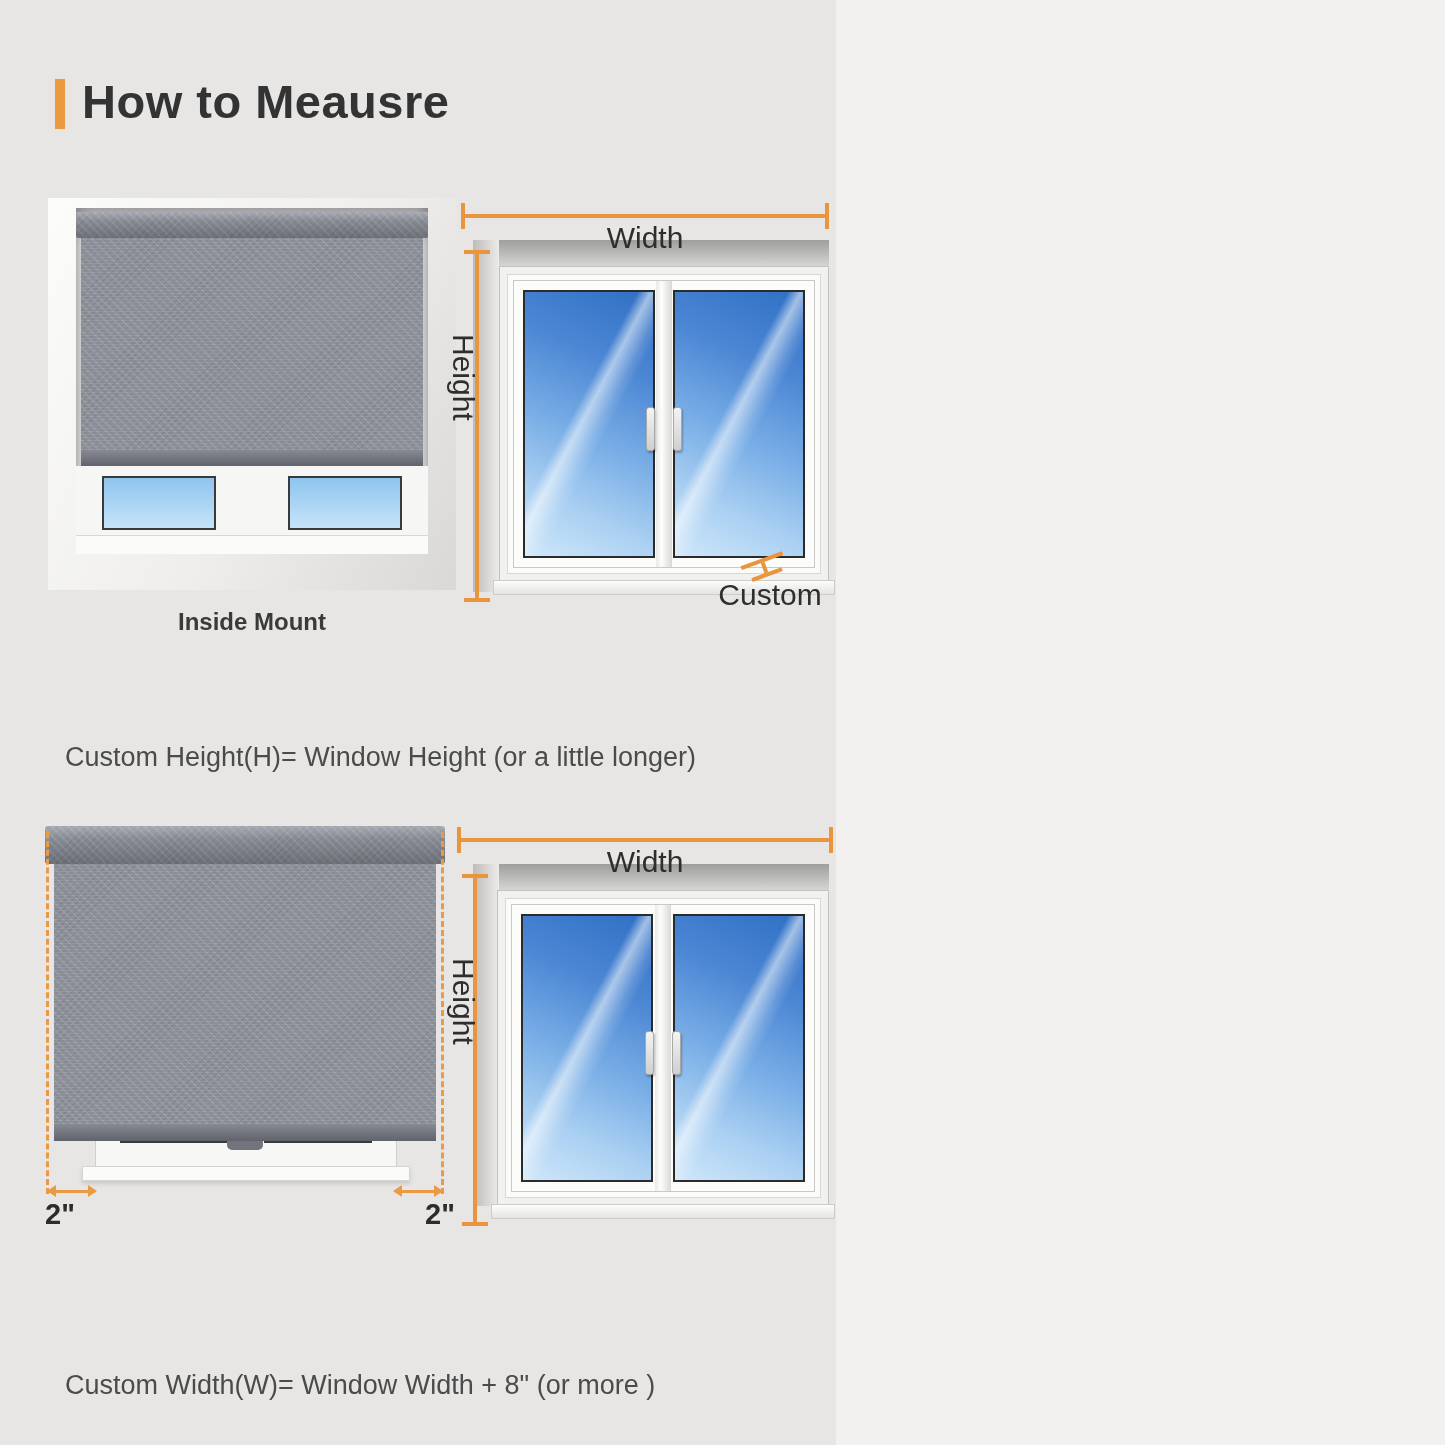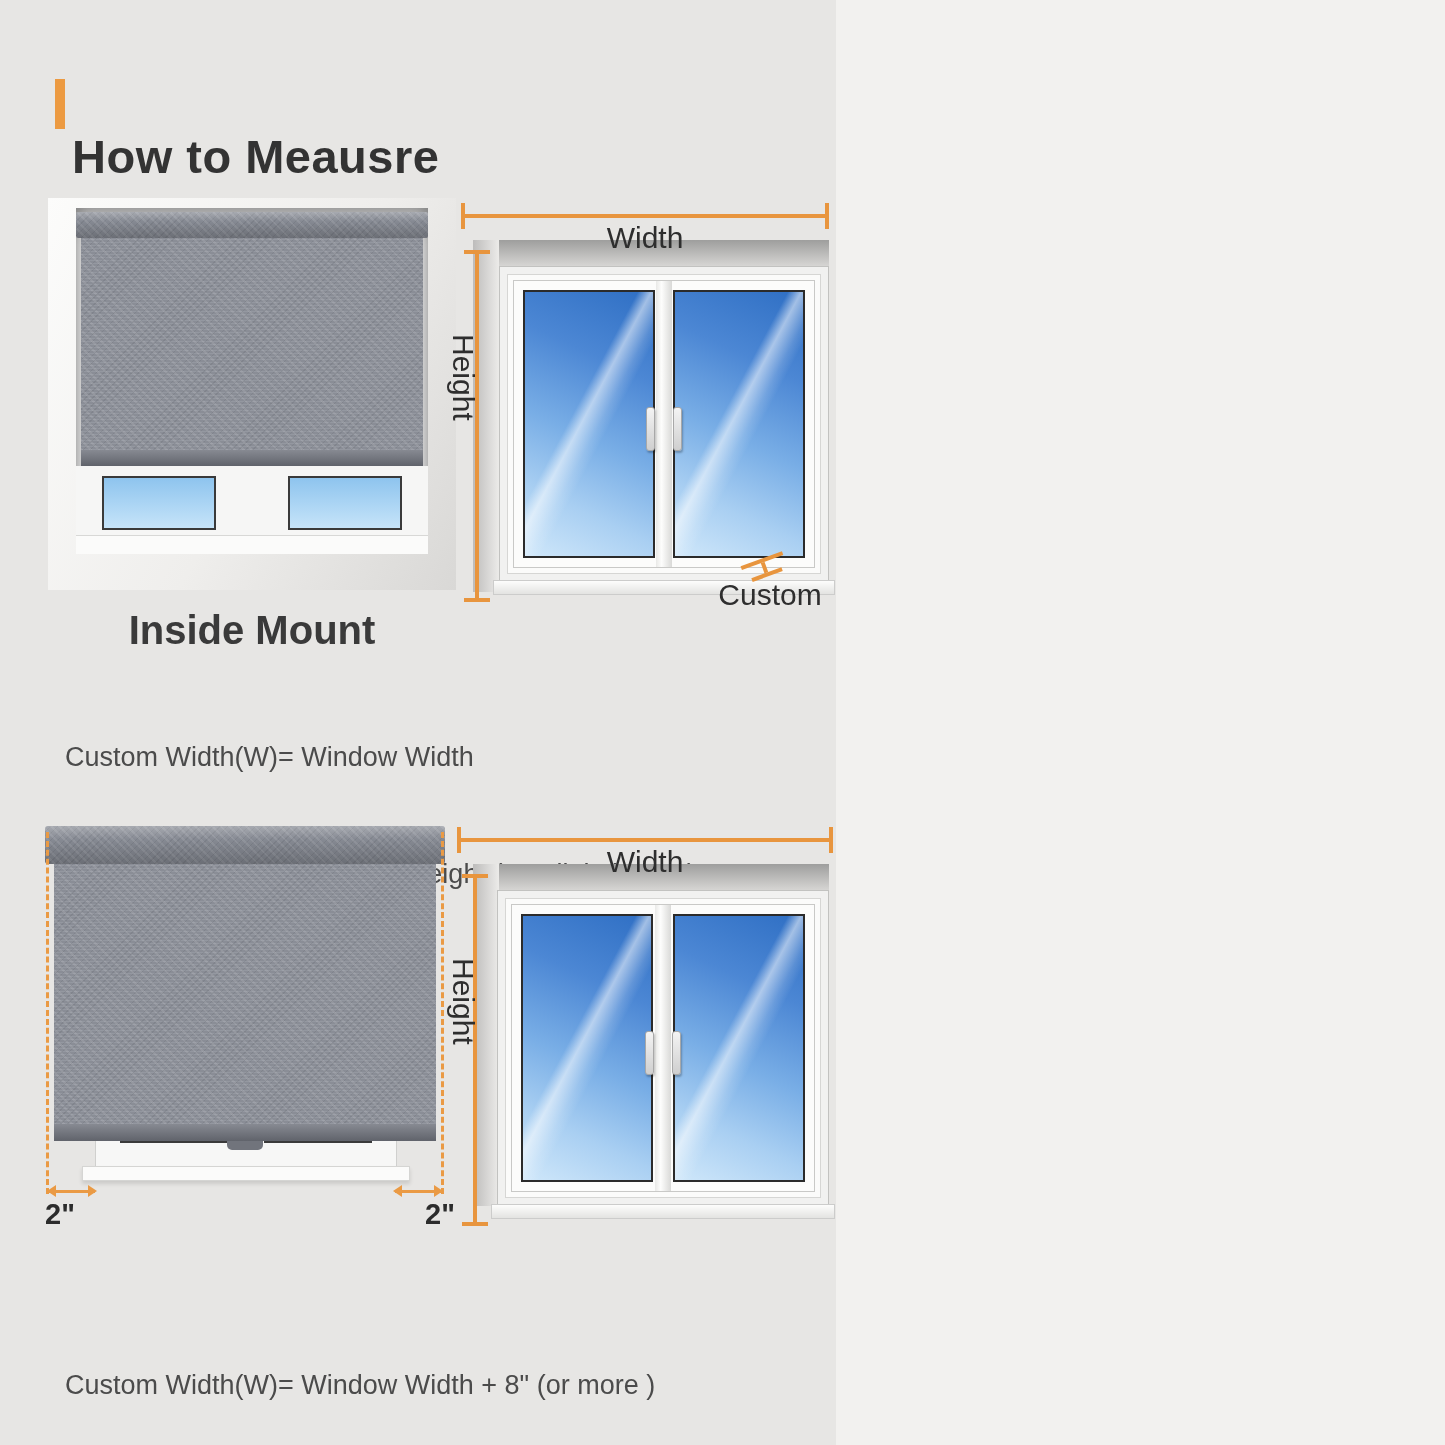--- a/index.html
+++ b/index.html
@@ -5,21 +5,21 @@
   html,body{margin:0;padding:0;}
   body{width:1445px;height:1445px;position:relative;font-family:"Liberation Sans",sans-serif;background:#e7e6e4;overflow:hidden;}
   .abs{position:absolute;}
   
   .panel-left{left:0;top:0;width:836px;height:1445px;background:#e7e6e4;}
   .panel-right{left:836px;top:0;width:609px;height:1445px;background:#f2f1ef;}
   
   .sec-title{display:flex;align-items:flex-start;}
   .accent-bar{display:block;width:10px;height:50px;background:#ec9a41;margin-top:5px;}
   .sec-title h1{margin:0 0 0 17px;font-size:47px;line-height:56px;font-weight:bold;color:#333;letter-spacing:0.5px;white-space:pre;}
-  .title-left{left:55px;top:74px;flex-direction:column;}
+  .title-left{left:55px;top:74px;}
   
   .tex{background-color:#8e929b;background-image:
     repeating-linear-gradient(45deg, rgba(255,255,255,0.09) 0 2px, rgba(255,255,255,0) 2px 6px),
     repeating-linear-gradient(-45deg, rgba(20,22,28,0.08) 0 1px, rgba(0,0,0,0) 1px 5px),
     repeating-linear-gradient(0deg, rgba(255,255,255,0.05) 0 1px, rgba(0,0,0,0.03) 1px 3px);}
   .cassette{background-color:#868a93;background-image:
     linear-gradient(180deg, rgba(255,255,255,0.28) 0%, rgba(255,255,255,0) 35%, rgba(0,0,0,0.20) 100%),
     repeating-linear-gradient(45deg, rgba(255,255,255,0.09) 0 2px, rgba(255,255,255,0) 2px 6px),
     repeating-linear-gradient(-45deg, rgba(20,22,28,0.08) 0 1px, rgba(0,0,0,0) 1px 5px);}
   .rail{background:linear-gradient(180deg,#878a92 0%,#60636b 100%);}
@@ -85,21 +85,21 @@
   .fc-dash{top:26px;height:362px;width:0;border-left:3px dashed #ea9a44;}
   .fc-dash.l{left:6px;} .fc-dash.r{left:401px;}
   .fc-arrow{top:384px;height:3px;background:#ea9a44;}
   .fc-arrow::before,.fc-arrow::after{content:"";position:absolute;top:-5px;width:0;height:0;border-top:6px solid transparent;border-bottom:6px solid transparent;}
   .fc-arrow::before{left:-2px;border-right:9px solid #ea9a44;}
   .fc-arrow::after{right:-2px;border-left:9px solid #ea9a44;}
   .fc-arrow.l{left:9px;width:46px;} .fc-arrow.r{left:355px;width:46px;}
   .fc-two{top:392px;font-size:29px;font-weight:bold;color:#2c2c2c;text-align:center;}
   .fc-two.l{left:-4px;width:48px;} .fc-two.r{left:372px;width:56px;}
   
-  .mount-heading{font-size:40px;font-weight:bold;color:#3a3a3a;text-align:center;}
+  .mount-heading{font-size:24px;font-weight:bold;color:#3a3a3a;text-align:center;}
   .h-inside{left:48px;top:608px;width:408px;}
   .h-outside{left:40px;top:1226px;width:410px;}
   .notes{font-size:27px;color:#4b4b4b;line-height:39px;white-space:pre;}
   .notes-inside{left:65px;top:660px;}
   .notes-outside{left:65px;top:1280px;line-height:42px;}
 </style>
 </head>
 <body>
 
 <div class="abs panel-left">
@@ -148,21 +148,20 @@
     <div class="abs depth-icon">
       <span class="di-top"></span>
         <span class="di-stem"></span>
         <span class="di-bot"></span>
     </div>
     <div class="abs depth-label">Custom</div>
   </div>
 
   <div class="abs mount-heading h-inside">Inside Mount</div>
   <div class="abs notes notes-inside">
-    <div>Custom Width(W)= Window Width</div>
     <div>Custom Height(H)= Window Height (or a little longer)</div>
     <div>Installation Depth ≥ 1.6"</div>
   </div>
 
   <div class="abs figC">
     <div class="abs fc-window">
       <div class="abs fc-pane l"></div>
       <div class="abs fc-pane r"></div>
     </div>
     <div class="abs fc-sill"></div>

